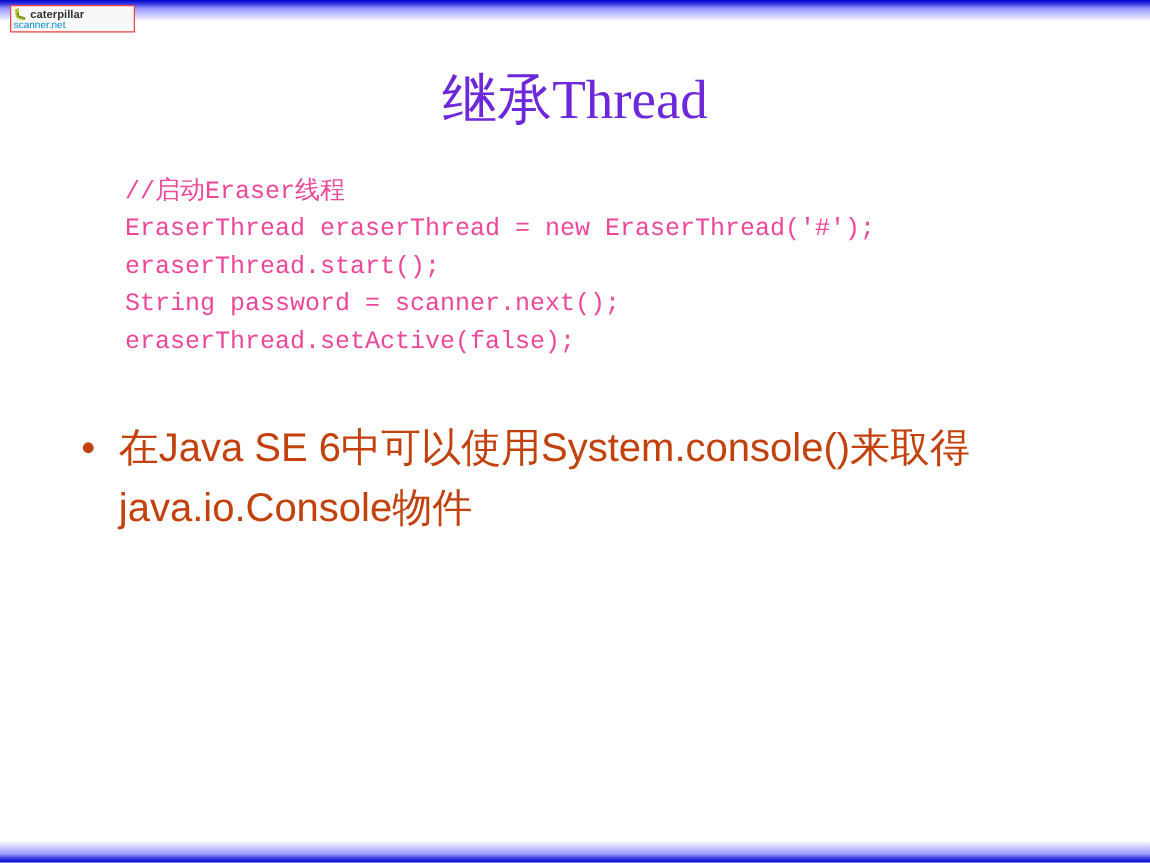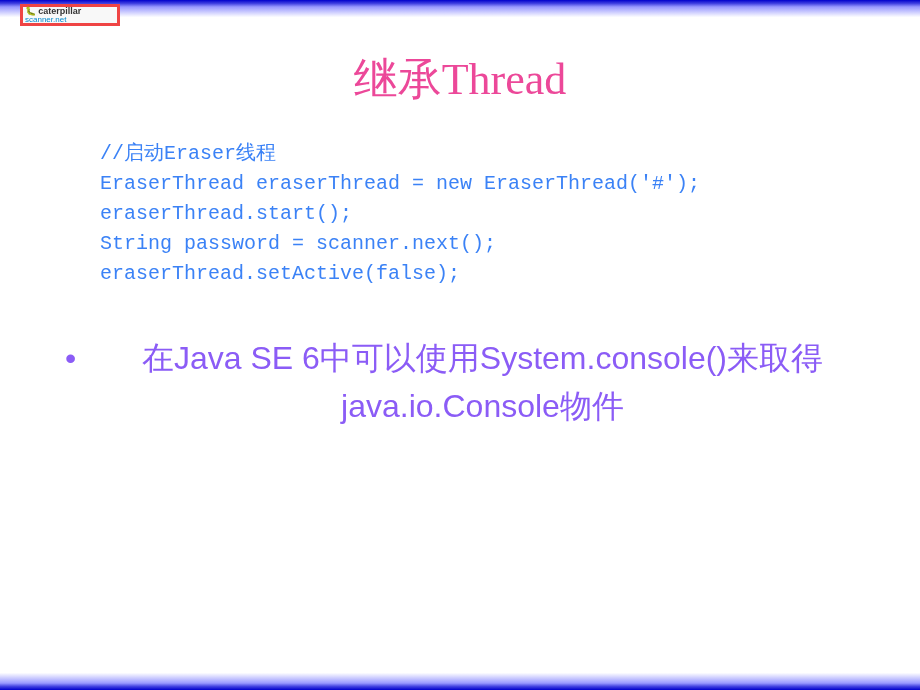--- a/index.html
+++ b/index.html
@@ -19,24 +19,24 @@
         #9999ff 99%, 
         #4040e0 99.5%, 
         #0000cc 100%);
       font-family: "Microsoft YaHei", "SimSun", Arial, sans-serif;
       position: relative;
       overflow: hidden;
     }
     .logo {
       position: absolute;
       top: 4px;
-      left: 20px;
+      left: 8px;
       width: 100px;
       height: 22px;
-      border: 3px solid #ef4444;
+      border: 1px solid #ef4444;
       background: #f8f8f8;
       font-size: 10px;
       line-height: 1;
       padding: 1px 2px;
       display: flex;
       flex-direction: column;
       justify-content: center;
     }
     .logo-top {
       color: #333;
@@ -52,47 +52,46 @@
       color: #4a7;
       margin-right: 2px;
     }
     .slide-content {
       padding-top: 50px;
     }
     .title {
       text-align: center;
       font-size: 44px;
       font-weight: normal;
-      color: #ec4899;
+      color: #6d28d9;
       font-family: "Microsoft YaHei", "SimSun", serif;
       margin-bottom: 30px;
     }
     .code-block {
       margin-left: 100px;
       margin-right: 100px;
       font-family: "Courier New", monospace;
       font-size: 20px;
       line-height: 1.5;
-      color: #3b82f6;
+      color: #ec4899;
       white-space: pre;
       margin-bottom: 45px;
     }
     .bullet-list {
       margin-left: 55px;
       margin-right: 50px;
       list-style: none;
     }
     .bullet-item {
       font-size: 32px;
       line-height: 1.5;
-      color: #8b5cf6;
+      color: #c2410c;
       margin-bottom: 12px;
       position: relative;
       padding-left: 40px;
-      text-align: center;
     }
     .bullet-item::before {
       content: "•";
       position: absolute;
       left: 10px;
       font-size: 32px;
     }
   </style>
 </head>
 <body>

